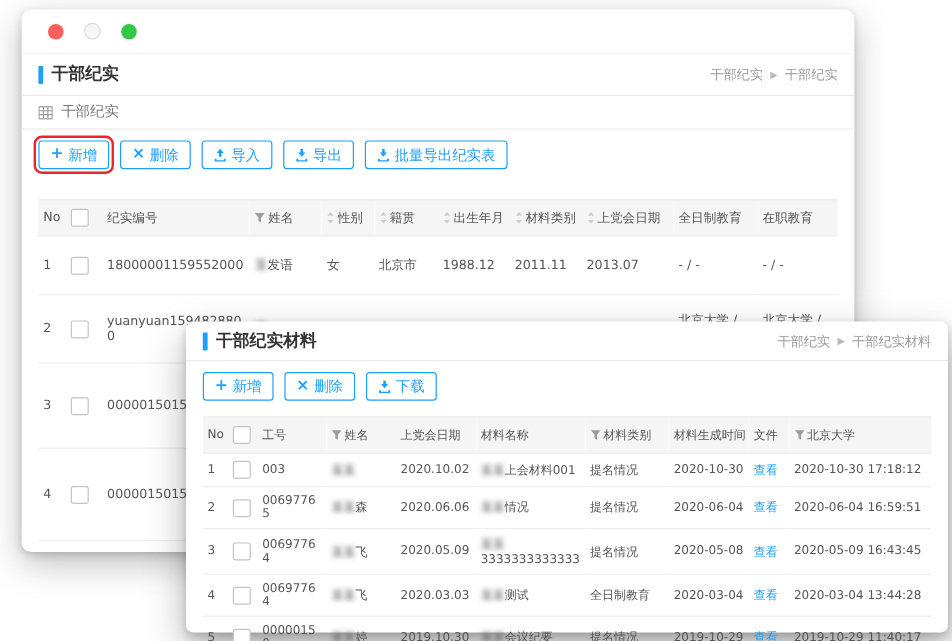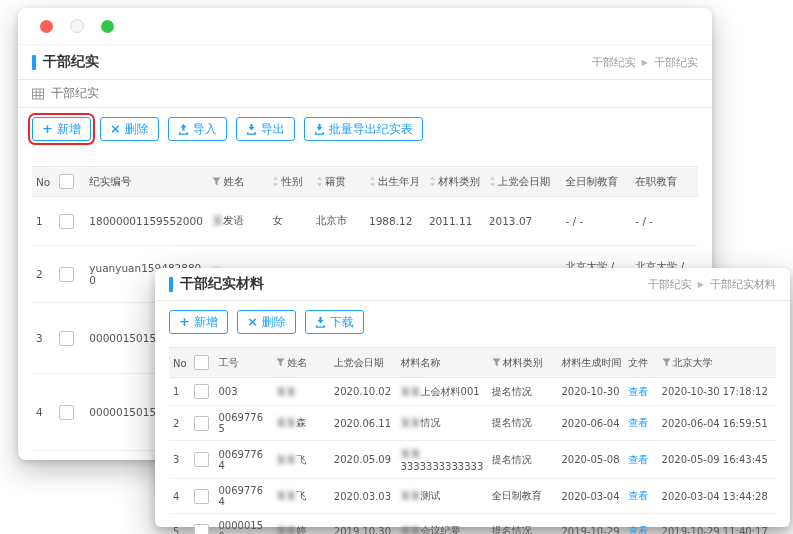--- a/index.html
+++ b/index.html
@@ -326,21 +326,21 @@
             <td><span>提名情况</span></td>
             <td><span>2020-10-30</span></td>
             <td><a class="link">查看</a></td>
             <td><span>2020-10-30 17:18:12</span></td>
           </tr>
           <tr>
             <td><span>2</span></td>
             <td><span class="cb"></span></td>
             <td><span>00697765</span></td>
             <td><span class="blur">某某</span><span>森</span></td>
-            <td><span>2020.06.11</span></td>
+            <td><span>2020.06.06</span></td>
             <td><span class="blur">某某</span><span>情况</span></td>
             <td><span>提名情况</span></td>
             <td><span>2020-06-04</span></td>
             <td><a class="link">查看</a></td>
             <td><span>2020-06-04 16:59:51</span></td>
           </tr>
           <tr>
             <td><span>3</span></td>
             <td><span class="cb"></span></td>
             <td><span>00697764</span></td>

